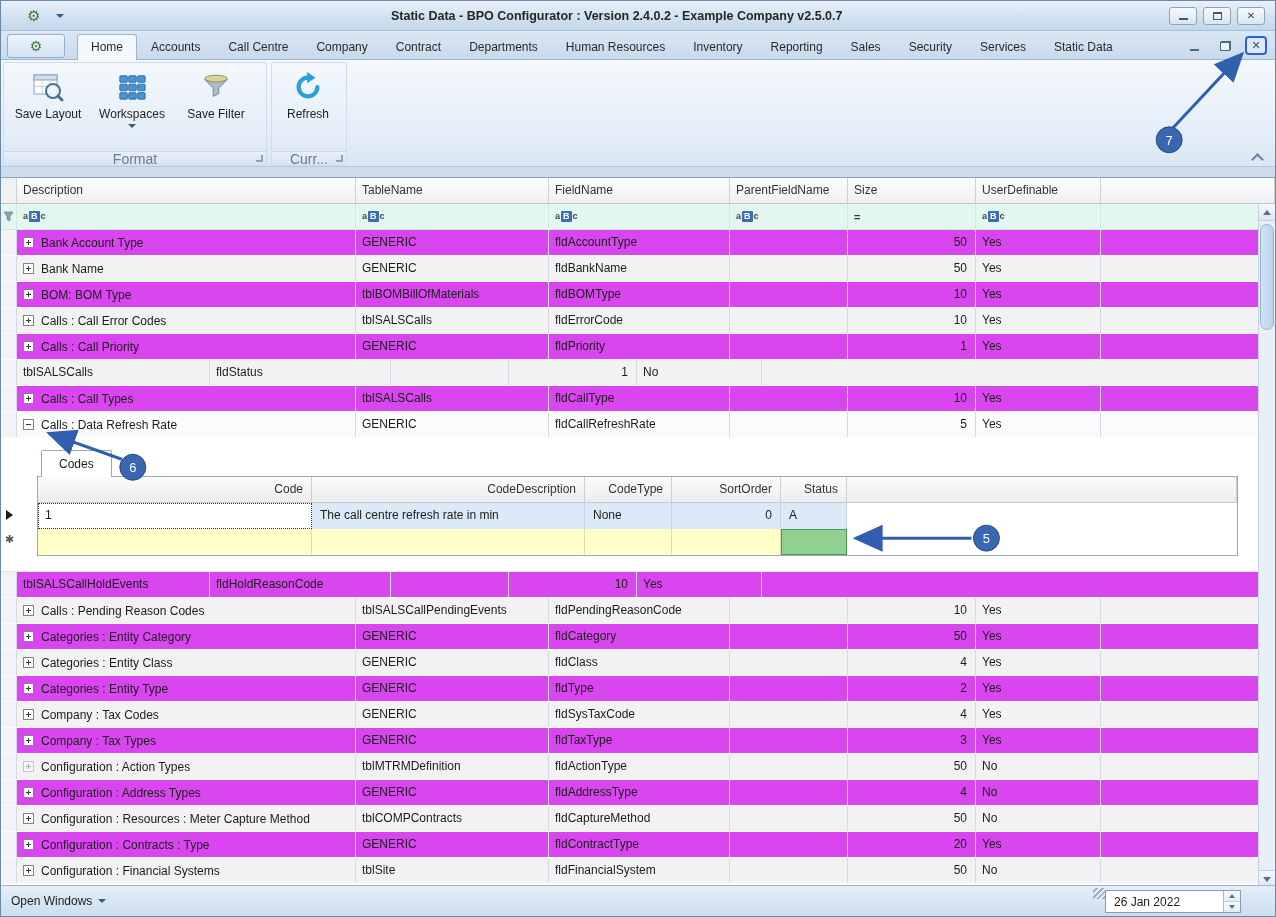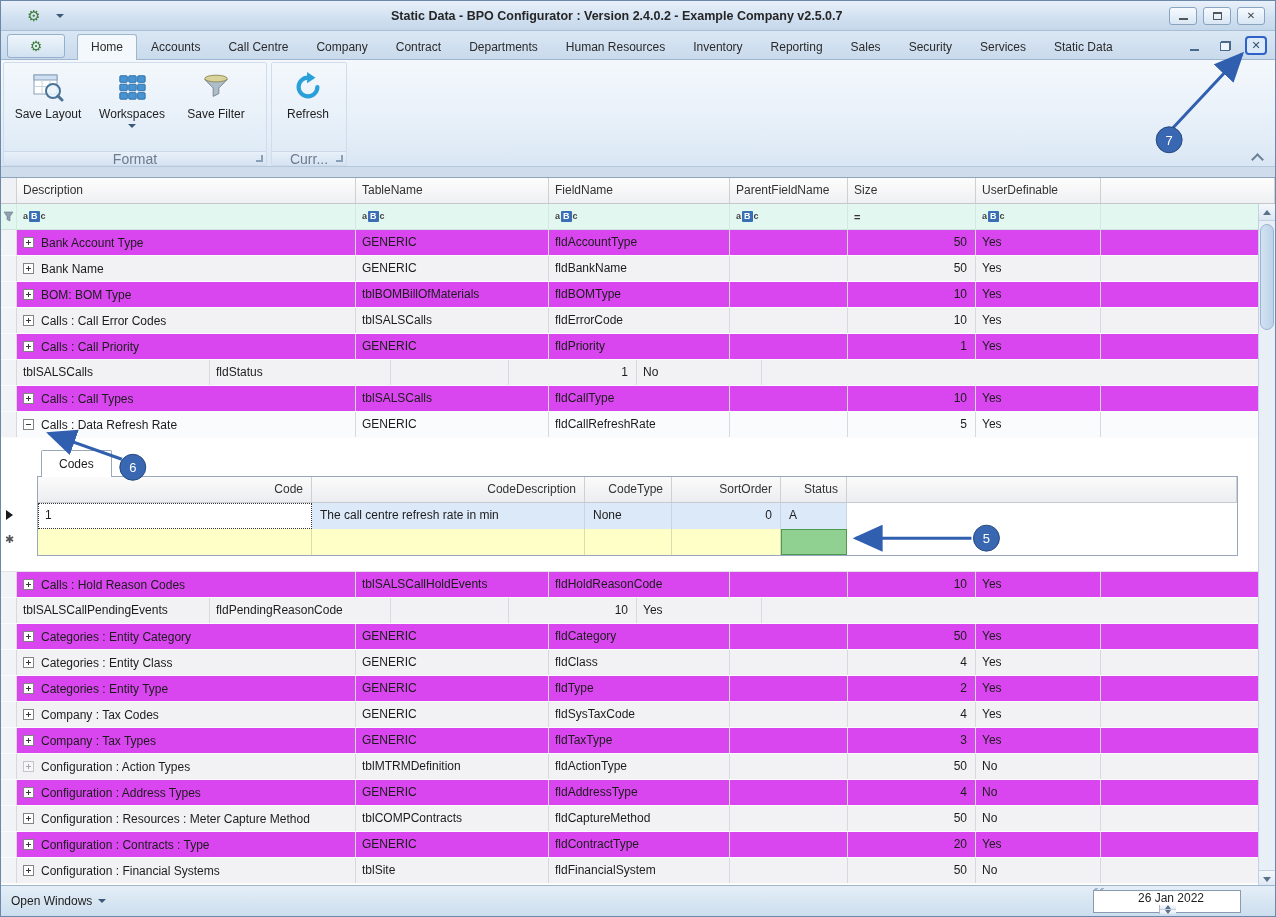--- a/index.html
+++ b/index.html
@@ -108,21 +108,21 @@
   .tri-up{width:0;height:0;border-left:4px solid transparent;border-right:4px solid transparent;border-bottom:5px solid #5a718c;}
   .tri-down{width:0;height:0;border-left:4px solid transparent;border-right:4px solid transparent;border-top:5px solid #5a718c;}
   .sb-thumb{position:absolute;left:1px;right:1px;top:20px;height:106px;background:linear-gradient(90deg,#d4e2f2,#bcd2e9);border:1px solid #98b4d4;border-radius:7px;}
 
   
   .statusbar{position:absolute;left:0;right:0;bottom:0;height:31px;background:linear-gradient(#e4eef7,#ccdeee);
     border-top:1px solid #9fb6ce;display:flex;align-items:center;padding:0 10px;}
   .ow{display:flex;align-items:center;gap:6px;}
   .grip{position:absolute;right:170px;top:2px;width:12px;height:11px;opacity:.65;
     background:repeating-linear-gradient(135deg,transparent 0 2px,#7e94ac 2px 4px);}
-  .date-ctl{position:absolute;right:34px;top:4px;width:148px;height:23px;background:#fff;border:1px solid #8a9ab0;display:flex;align-items:center;flex-direction:column;}
+  .date-ctl{position:absolute;right:34px;top:4px;width:136px;height:23px;background:#fff;border:1px solid #8a9ab0;display:flex;align-items:center;}
   .date-txt{flex:1;padding-left:8px;}
   .spinner{width:17px;height:100%;border-left:1px solid #b0b8c4;display:flex;flex-direction:column;}
   .spin{flex:1;display:flex;align-items:center;justify-content:center;background:linear-gradient(#f7fafd,#e2ebf4);}
   .spin + .spin{border-top:1px solid #c6cfd9;}
   .tri-up.s{border-left-width:3px;border-right-width:3px;border-bottom-width:4px;}
   .tri-down.s{border-left-width:3px;border-right-width:3px;border-top-width:4px;}
 
   
   .ann{position:absolute;inset:0;z-index:60;pointer-events:none;}
 </style>
@@ -444,33 +444,33 @@
           <div class="sgc s-desc ny"></div>
           <div class="sgc s-type ny"></div>
           <div class="sgc s-sort ny"></div>
           <div class="sgc s-status ngreen"></div>
           <div class="sgc s-fill nfill"></div>
         </div>
       </div>
     </div>
         <div class="grow">
           <div class="ind"></div>
-          <div class="gc desc c-desc">
-            <span class="ebox plus"></span>
-            <span>Calls : Hold Reason Codes</span>
-          </div>
           <div class="gc c-table">tblSALSCallHoldEvents</div>
           <div class="gc c-field">fldHoldReasonCode</div>
           <div class="gc c-parent"></div>
           <div class="gc c-size num">10</div>
           <div class="gc c-user">Yes</div>
           <div class="gc c-fill"></div>
         </div>
         <div class="grow alt">
           <div class="ind"></div>
+          <div class="gc desc c-desc">
+            <span class="ebox plus"></span>
+            <span>Calls : Pending Reason Codes</span>
+          </div>
           <div class="gc c-table">tblSALSCallPendingEvents</div>
           <div class="gc c-field">fldPendingReasonCode</div>
           <div class="gc c-parent"></div>
           <div class="gc c-size num">10</div>
           <div class="gc c-user">Yes</div>
           <div class="gc c-fill"></div>
         </div>
         <div class="grow">
           <div class="ind"></div>
           <div class="gc desc c-desc">

